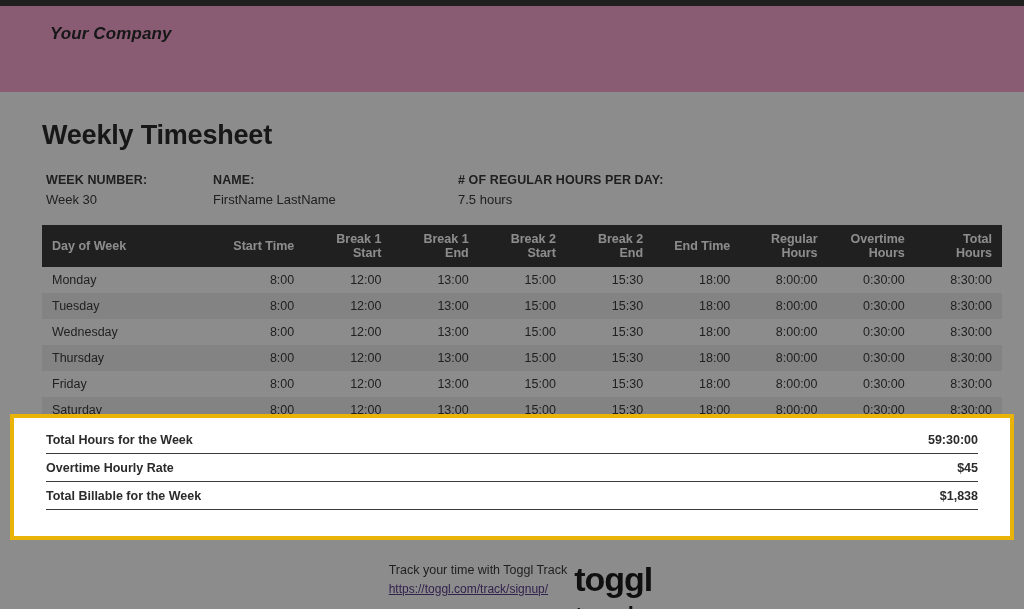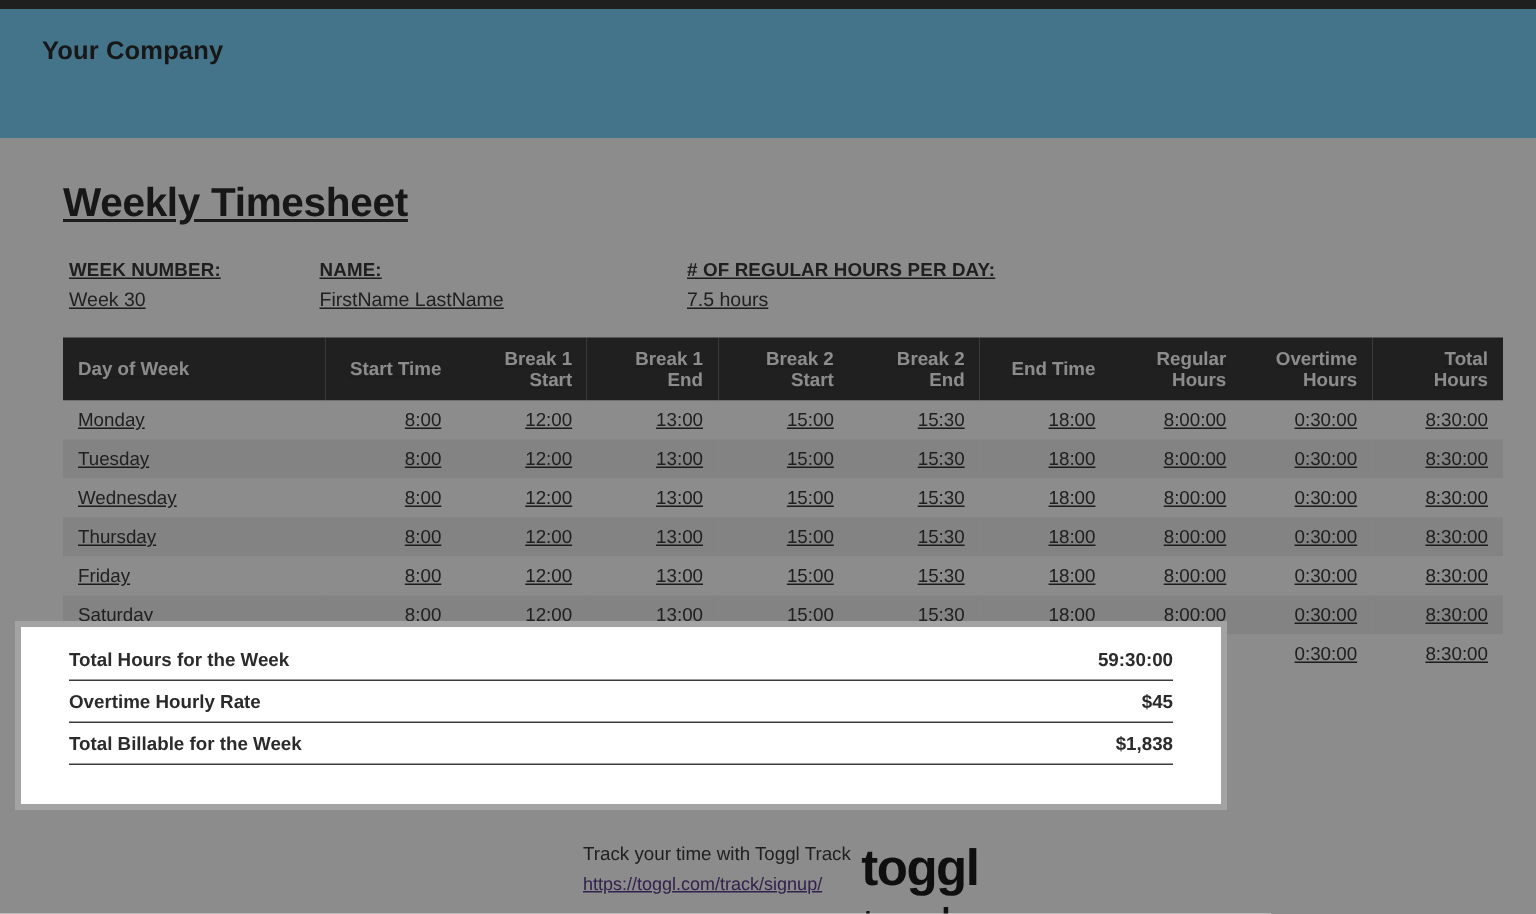--- a/index.html
+++ b/index.html
@@ -33,41 +33,41 @@
     pointer-events: none;
     z-index: 50;
   }
 
   .topbar {
     height: 6px;
     background: #3a3a3a;
   }
 
   .company-band {
-    background: #7dd3fc;
-    padding: 18px 42px 20px 28px;
+    background: #f9a8d4;
+    padding: 18px 42px 20px 50px;
     box-sizing: border-box;
     height: 86px;
+    font-style: italic;
   }
   .company-name {
     font-size: 17px;
     font-weight: bold;
     color: #2b2b2b;
     margin: 0 0 6px 0;
     letter-spacing: 0.1px;
   }
   .company-address {
     font-size: 13.5px;
     color: #4a4a4a;
     margin: 0;
   }
 
   .content {
     padding: 0 32px;
-    text-decoration: underline;
   }
 
   .title {
     font-size: 27px;
     font-weight: bold;
     color: #2b2b2b;
     margin: 28px 0 22px 10px;
     letter-spacing: -0.2px;
   }
 
@@ -129,23 +129,23 @@
   }
   table.timesheet tr.even td {
     background: #eeeeee;
   }
 
   
   .summary-panel {
     position: absolute;
     left: 10px;
     top: 414px;
-    width: 808px;
+    width: 1004px;
     box-sizing: border-box;
-    border: 4px solid #a3a3a3;
+    border: 4px solid #eab308;
     background: #ffffff;
     z-index: 60;
     padding: 8px 32px 10px 32px;
   }
   .summary-row {
     display: flex;
     justify-content: space-between;
     align-items: center;
     font-size: 12.5px;
     font-weight: bold;

